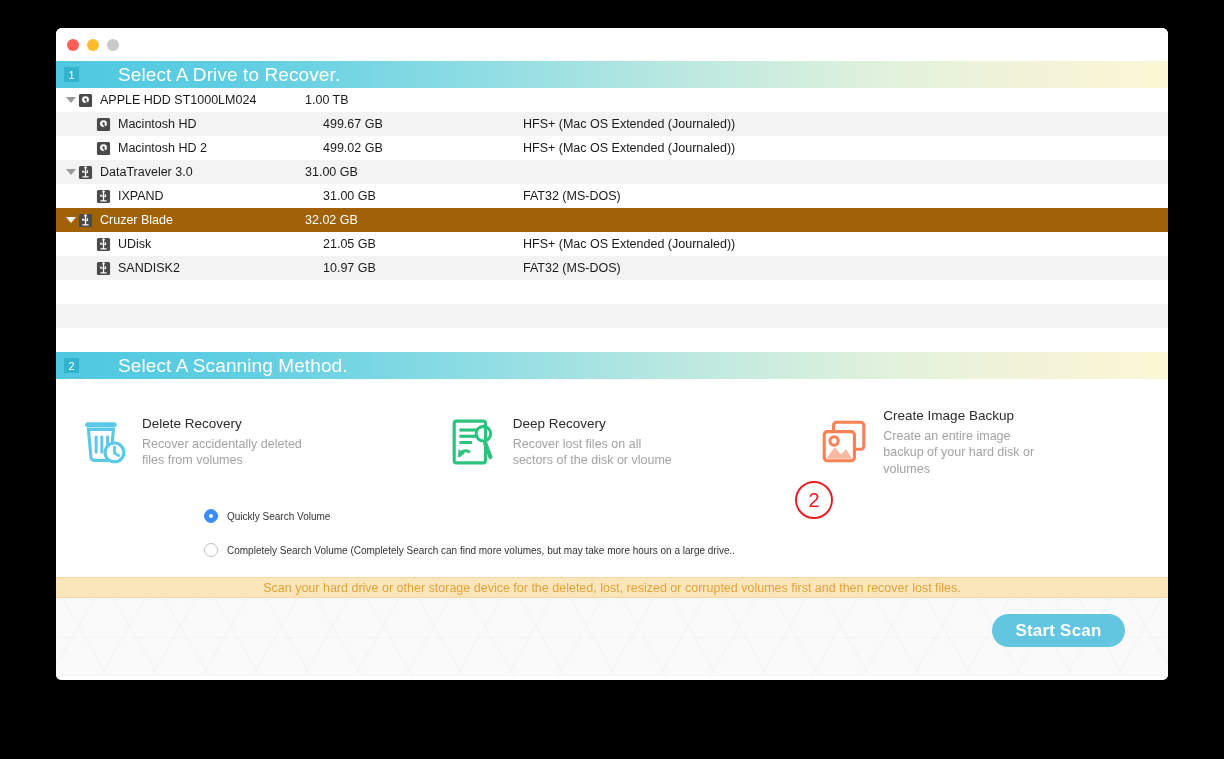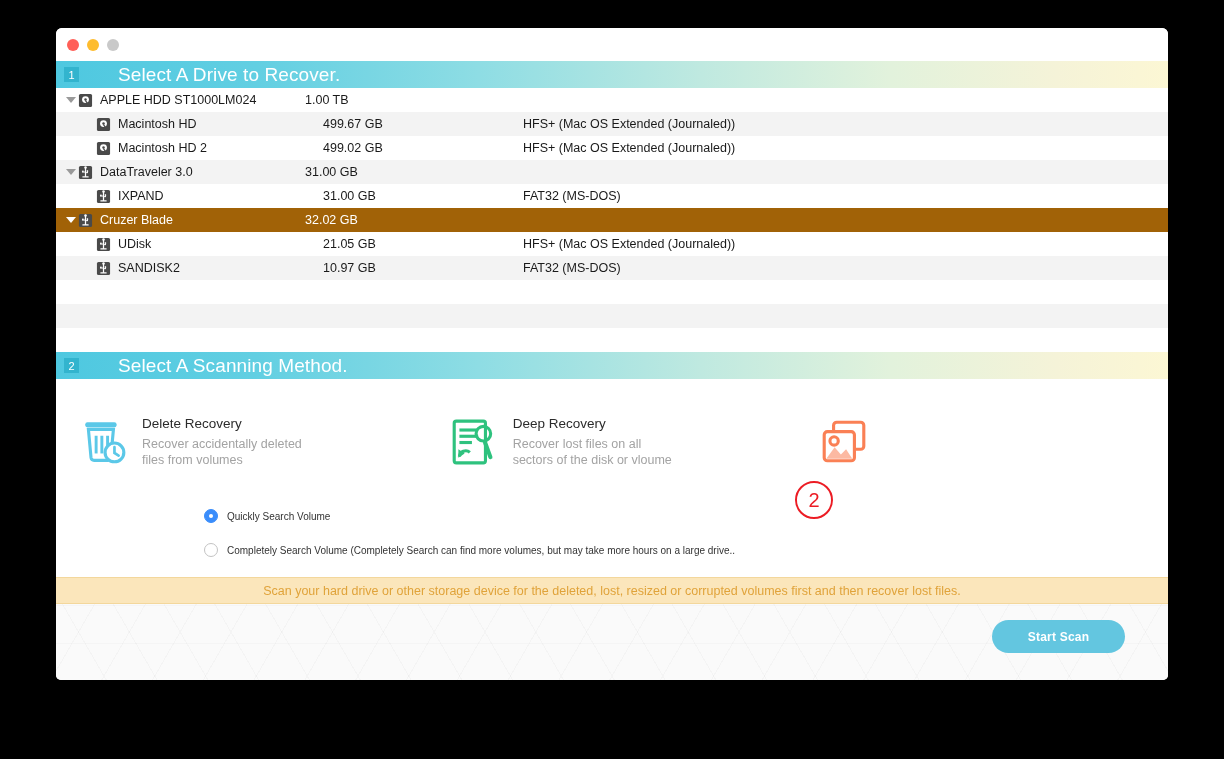--- a/index.html
+++ b/index.html
@@ -125,21 +125,21 @@
   }
   .radio.on { background: #3a8dfb; border-color: #3a8dfb; }
   .radio.on::after {
     content: ""; position: absolute;
     left: 4px; top: 4px; width: 4px; height: 4px;
     border-radius: 50%; background: #ffffff;
   }
 
   
   #tip-bar {
-    height: 27px;
+    height: 21px;
     background: #fbe6bb;
     border-top: 1px solid #f3d79c;
     border-bottom: 1px solid #f3d79c;
     display: flex; align-items: center; justify-content: center;
     color: #e0a33a; font-size: 12.5px;
   }
 
   
   #footer {
     height: 78px;
@@ -149,21 +149,21 @@
       repeating-linear-gradient(0deg,   rgba(0,0,0,0.018) 0 1px, transparent 1px 38px),
       #fafafa;
     position: relative;
   }
   #start-scan {
     position: absolute;
     right: 43px; top: 16px;
     width: 133px; height: 33px;
     background: #63c6e0;
     border: none; border-radius: 17px;
-    color: #ffffff; font-size: 12px; font-weight: bold;
+    color: #ffffff; font-size: 17px; font-weight: bold;
     font-family: "Liberation Sans", sans-serif;
     cursor: pointer;
     letter-spacing: .2px;
   }
 
   
   #annot-2 {
     position: absolute;
     left: 795px; top: 481px;
     width: 38px; height: 38px;
@@ -363,20 +363,24 @@
             <span class="m-desc" style="display:block">Recover lost files on all sectors of the disk or vloume</span>
           </span>
         </div>
         <div class="method-card">
           <span class="m-icon"><svg viewBox="0 0 48 48" width="50" height="50">
               <rect x="14" y="5" width="29" height="26" rx="3" fill="none" stroke="#fa8055" stroke-width="3"></rect>
               <rect x="5" y="14" width="29" height="28" rx="3" fill="#ffffff" stroke="#fa8055" stroke-width="3"></rect>
               <circle cx="14.5" cy="23" r="4" fill="none" stroke="#fa8055" stroke-width="3"></circle>
               <path d="M7 40 l8 -11 l6 7 l5 -5 l6 9 Z" fill="#fa8055" fill-opacity="0.55"></path>
             </svg></span>
+          <span class="m-text">
+            <span class="m-title" style="display:block">Create Image Backup</span>
+            <span class="m-desc" style="display:block">Create an entire image backup of your hard disk or volumes</span>
+          </span>
         </div>
       </div>
     <div id="radio-block">
         <label class="radio-row">
           <span class="radio on"></span>
           <span>Quickly Search Volume</span>
         </label>
         <label class="radio-row">
           <span class="radio"></span>
           <span>Completely Search Volume (Completely Search can find more volumes, but may take more hours on a large drive..</span>

